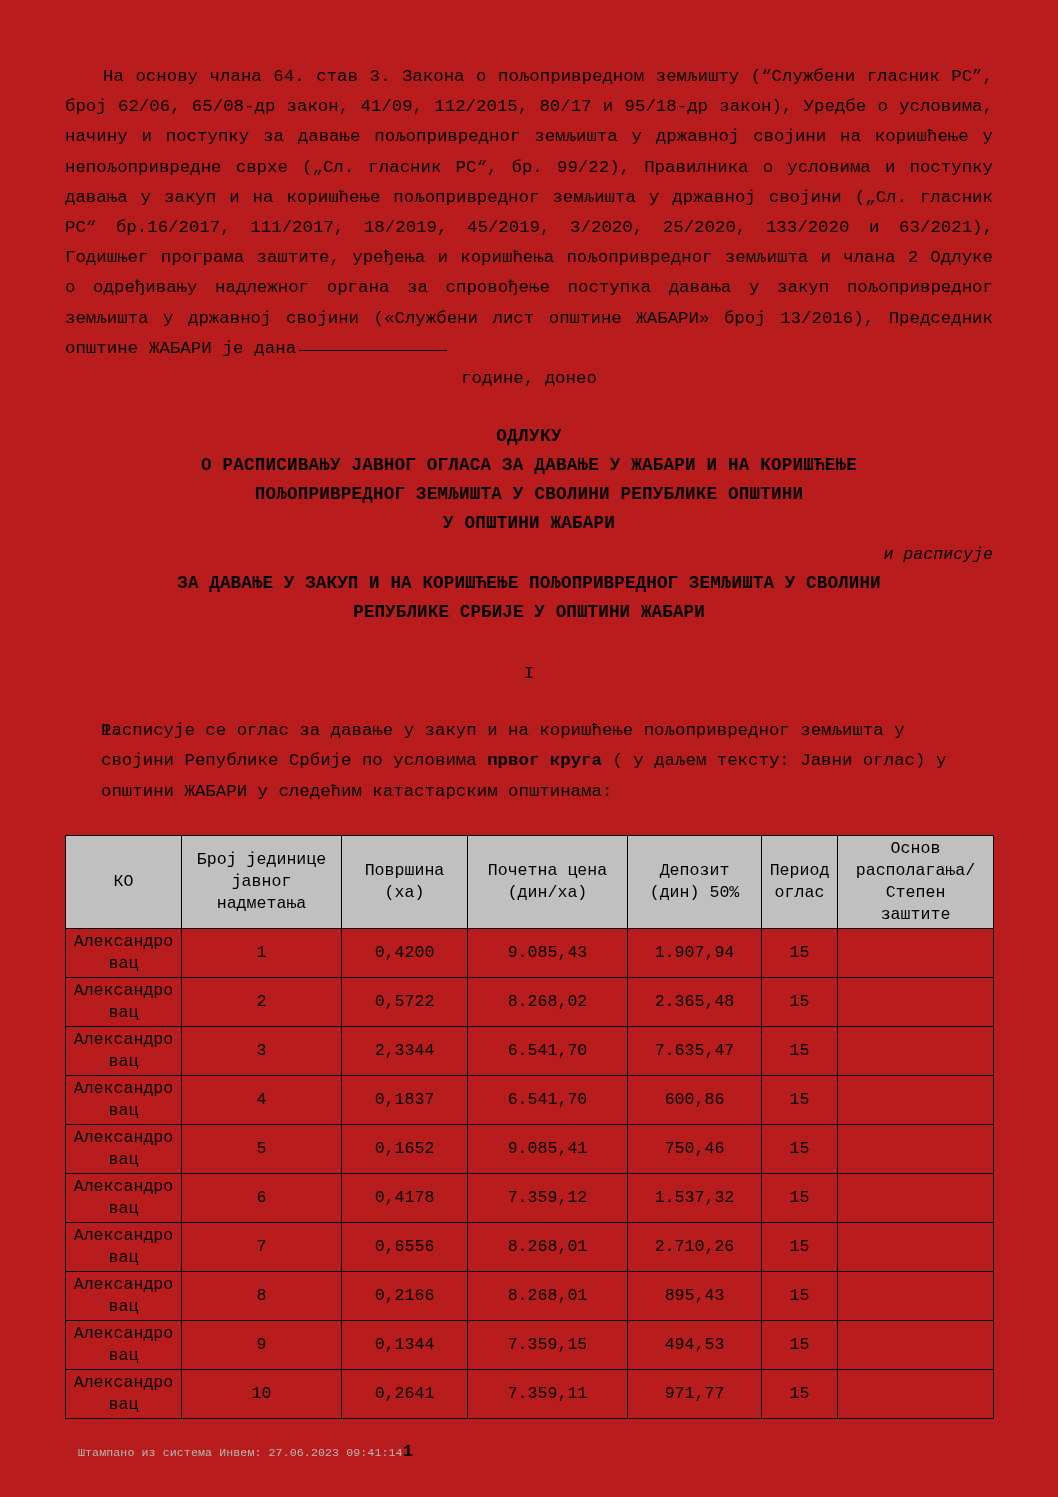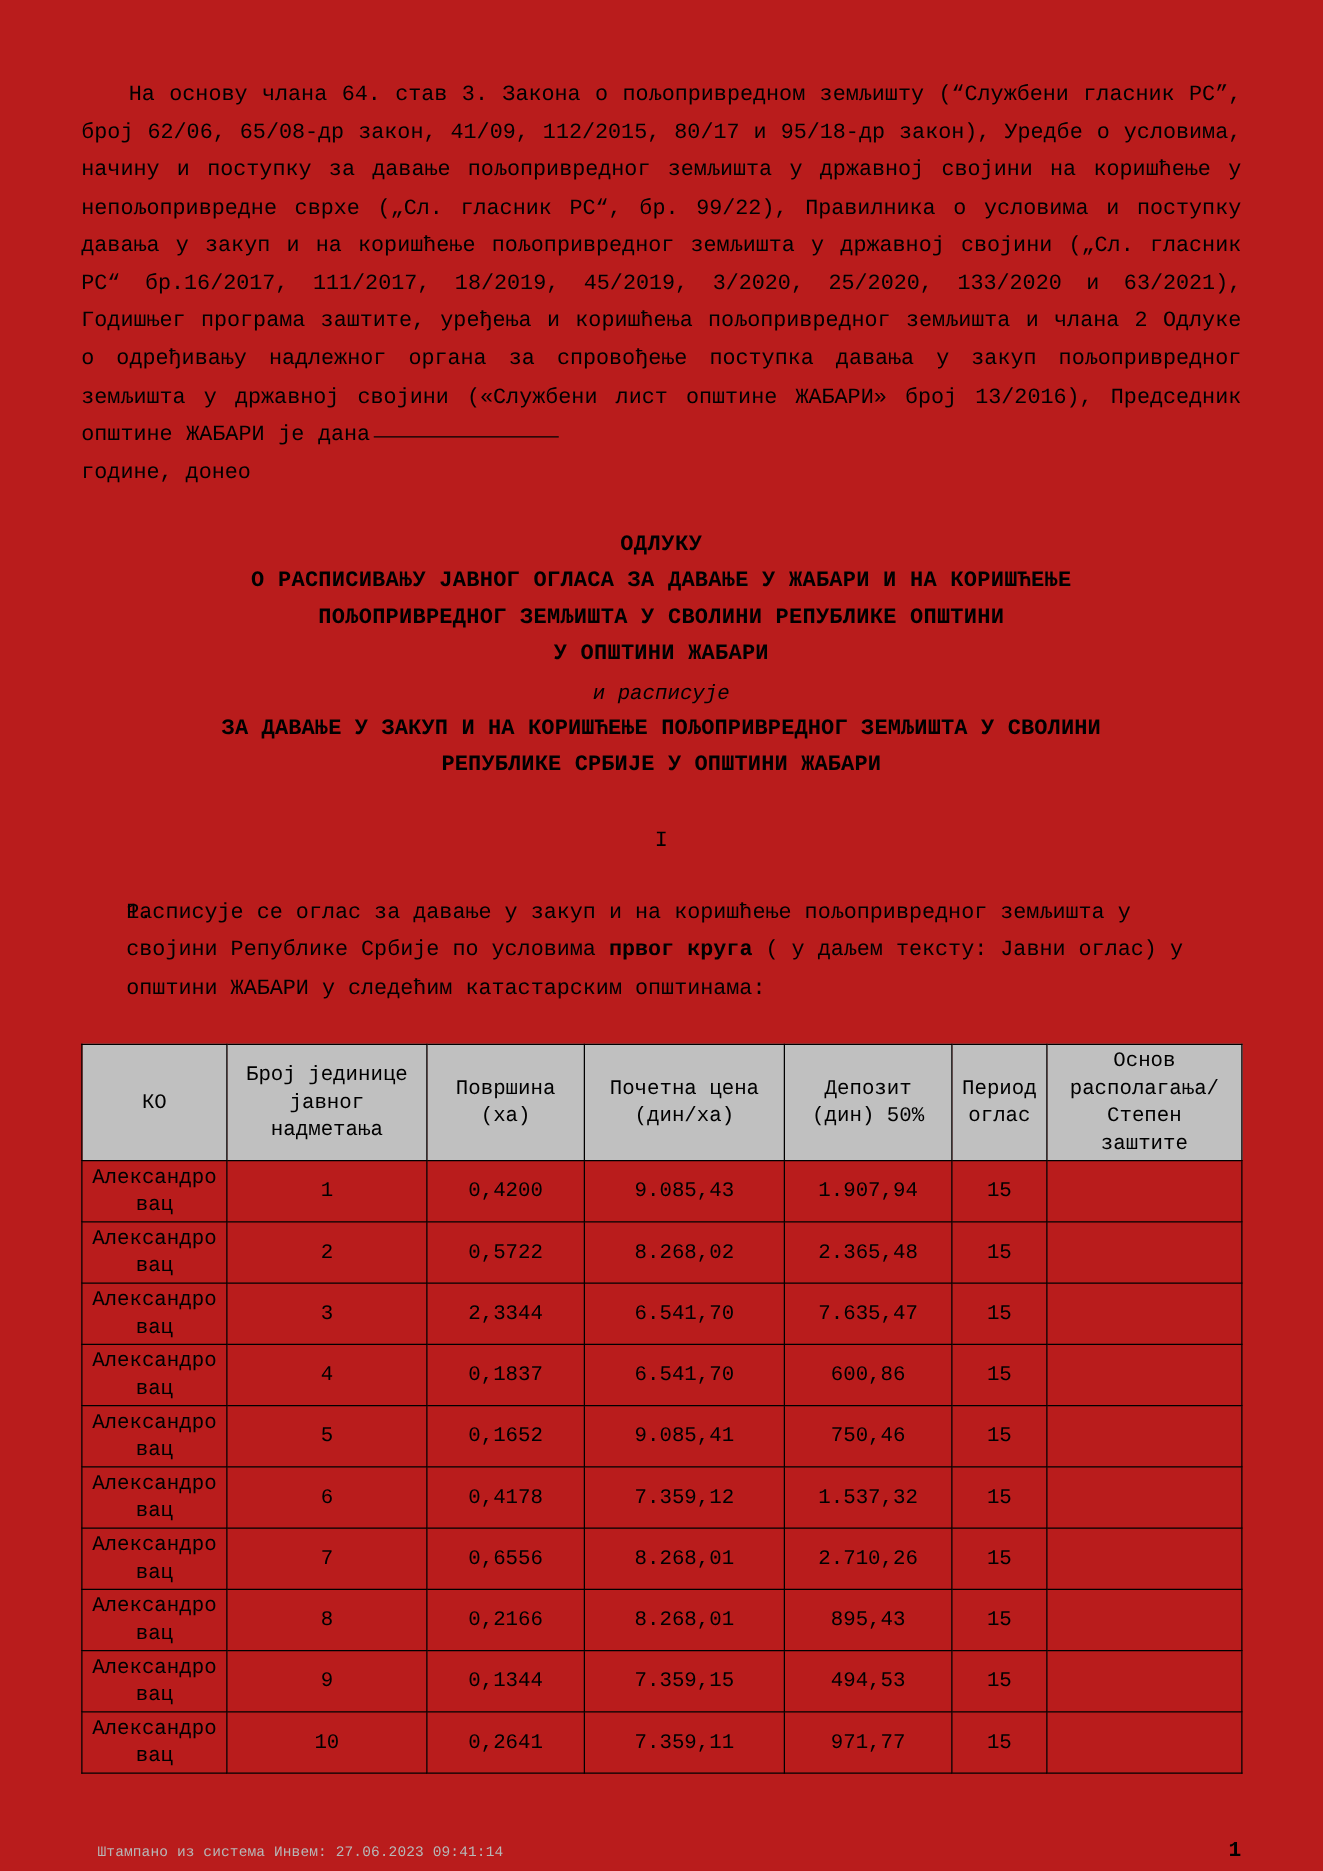--- a/index.html
+++ b/index.html
@@ -42,21 +42,21 @@
     display: inline-block;
     width: 148px;
     border-bottom: 1.6px solid #000;
     vertical-align: 2px;
     margin-left: 3px;
   }
   .intro-tail {
     font-size: 17.4px;
     line-height: 30.2px;
     margin: 0;
-    text-align: left;
+    text-align: center;
   }
 
   
   .heading-block {
     text-align: center;
     margin: 0;
   }
   .h-odluku {
     font-size: 17.6px;
     font-weight: bold;
@@ -68,20 +68,21 @@
     font-size: 17.6px;
     font-weight: bold;
     line-height: 29px;
     letter-spacing: 0.2px;
   }
   .h-ital {
     font-size: 16.6px;
     font-style: italic;
     line-height: 29px;
     margin-top: 2px;
+    text-align: right;
   }
   .h-oglas {
     font-size: 17.6px;
     font-weight: bold;
     line-height: 29px;
     letter-spacing: 3.6px;
     margin-top: 30px;
   }
   .h-oglas-sub {
     font-size: 17.6px;
@@ -159,24 +160,24 @@
   col.c-cena    { width: 160px; }
   col.c-depoz   { width: 134px; }
   col.c-period  { width: 76px; }
   col.c-osnov   { width: 156px; }
 
   
   .footer {
     position: absolute;
     left: 78px;
     right: 65px;
-    top: 1472px;
+    top: 1442px;
     display: flex;
     align-items: baseline;
-    justify-content: space-between;
+    justify-content: flex-start;
   }
   .footer-left {
     font-size: 11.6px;
     color: #b7b7b7;
     letter-spacing: 0.1px;
   }
   .footer-right {
     font-size: 17px;
     font-weight: bold;
     color: #000000;

